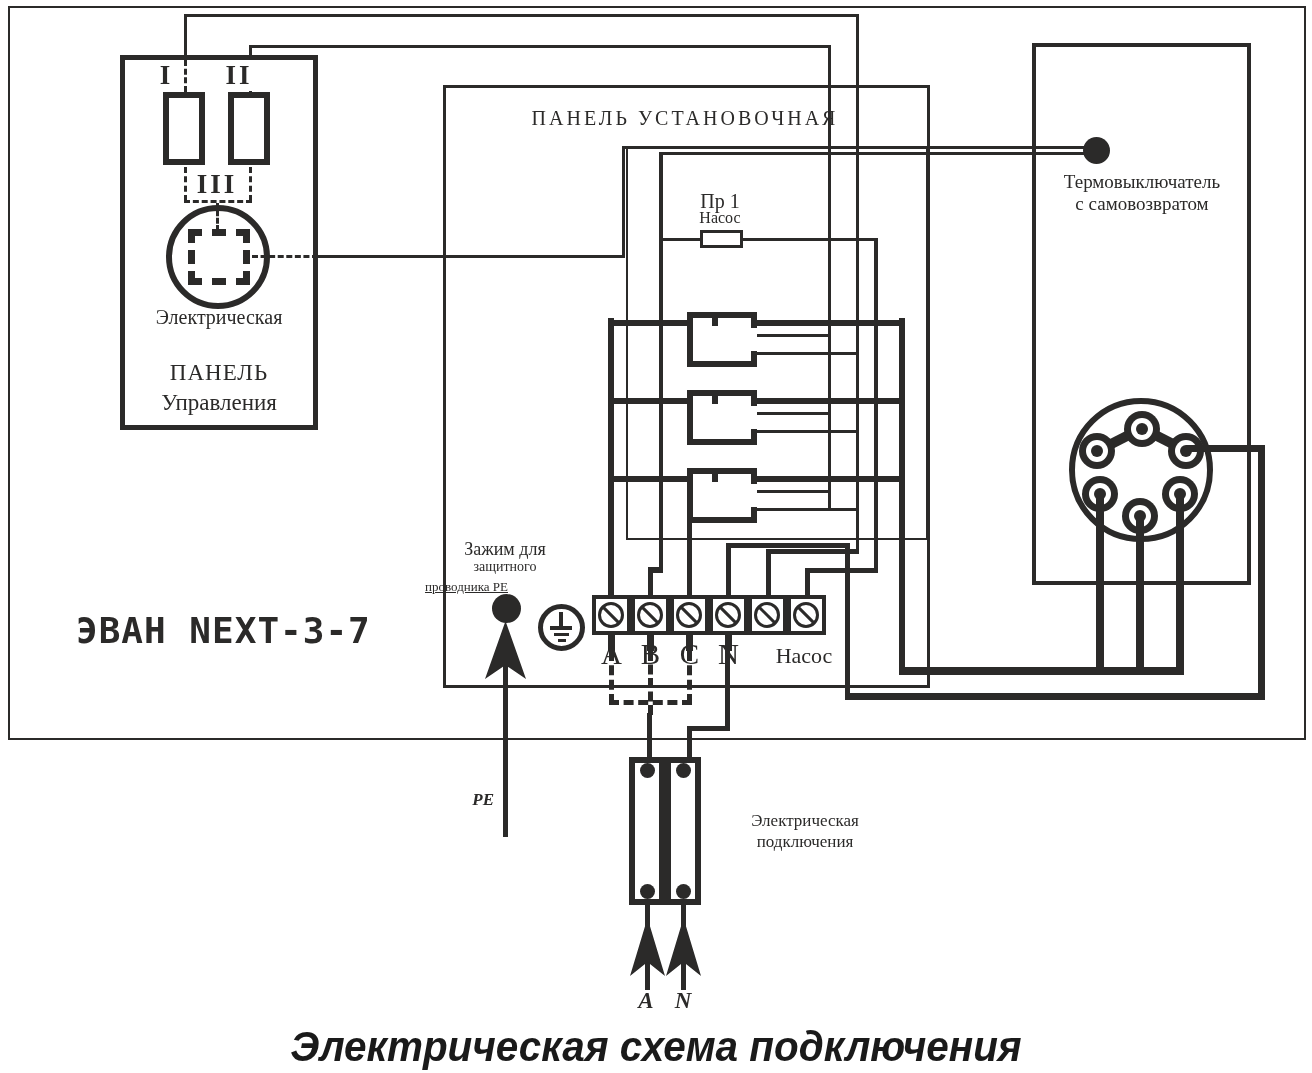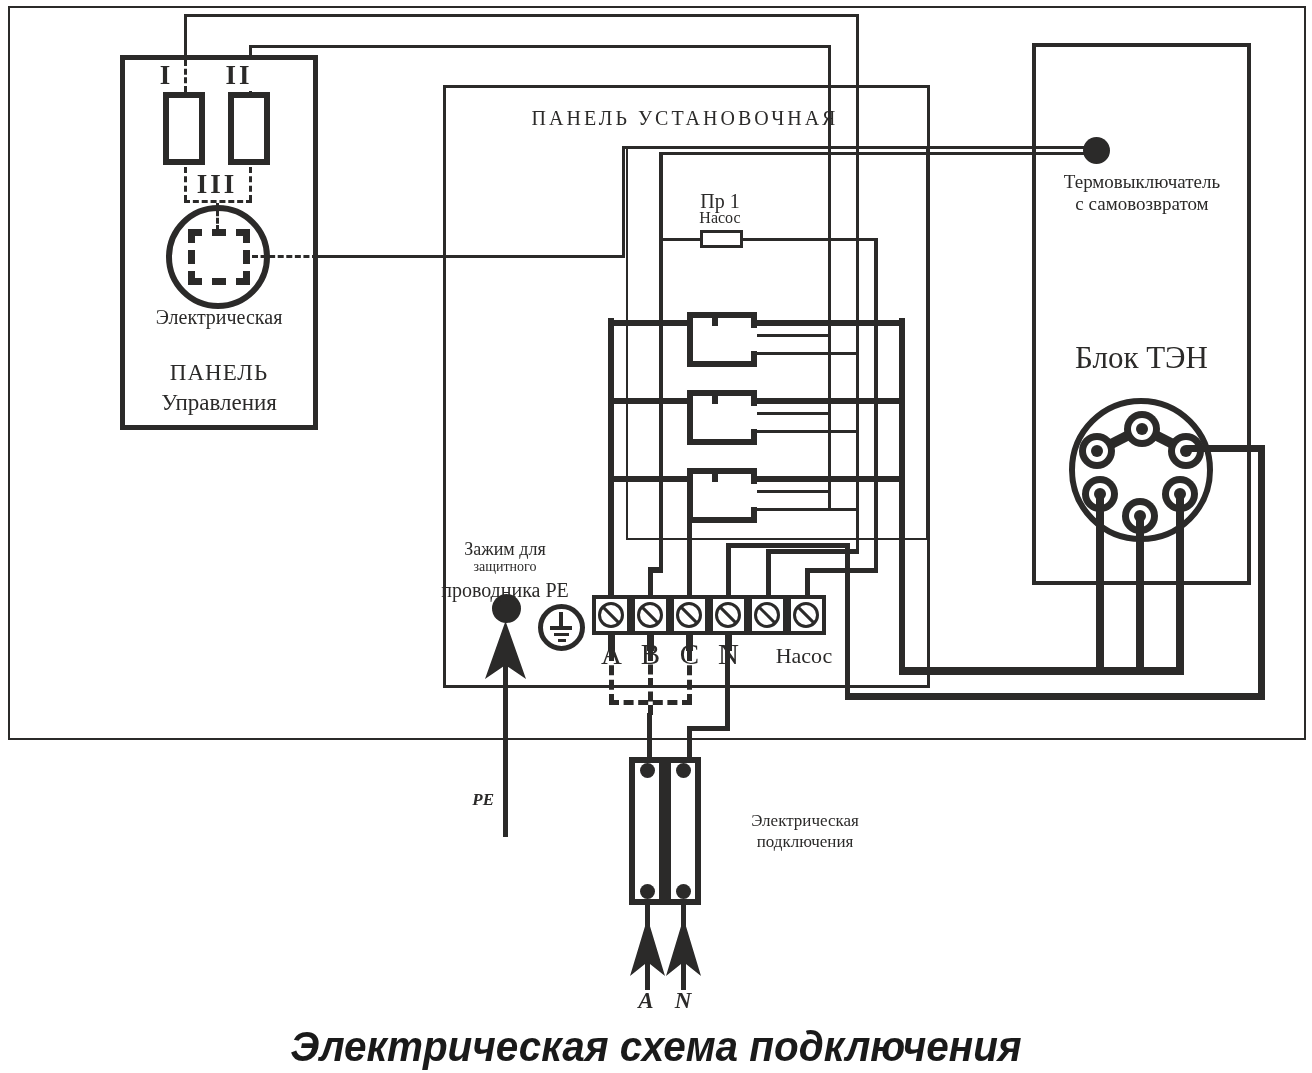--- a/index.html
+++ b/index.html
@@ -223,33 +223,33 @@
   <div class="lbl ctr" style="left:122px;top:306px;width:194px;font-size:20px;">Электрическая</div>
   <div class="lbl ctr" style="left:122px;top:360px;width:194px;font-size:23px;letter-spacing:1px;">ПАНЕЛЬ</div>
   <div class="lbl ctr" style="left:122px;top:390px;width:194px;font-size:23px;">Управления</div>
 
   <div class="lbl ctr" style="left:460px;top:107px;width:450px;font-size:20px;letter-spacing:3px;">ПАНЕЛЬ  УСТАНОВОЧНАЯ</div>
   <div class="lbl ctr" style="left:690px;top:190px;width:60px;font-size:20px;">Пр 1</div>
   <div class="lbl ctr" style="left:685px;top:209px;width:70px;font-size:16px;">Насос</div>
 
   <div class="lbl ctr" style="left: 1037px; top: 171px; width: 210px; font-size: 19px;" class2="serif19">Термовыключатель</div>
   <div class="lbl ctr" style="left: 1037px; top: 193px; width: 210px; font-size: 19px;">с самовозвратом</div>
-  <div class="lbl ctr" style="left:1034px;top:340px;width:215px;font-size:31px;">Блок ТЭН</div>
 
   <div class="lbl" style="left:425px;top:539px;width:160px;font-size:18px;text-align:center;">Зажим для</div>
   <div class="lbl" style="left:425px;top:559px;width:160px;font-size:14px;text-align:center;">защитного</div>
-  <div class="lbl" style="left:425px;top:579px;width:160px;font-size:20px;text-align:center;">проводника PE</div>
+  <div class="lbl" style="left:425px;top:579px;width:160px;font-size:13px;text-align:left;text-decoration:underline;">проводника PE</div>
   <div class="lbl" style="left:452px;top:790px;width:42px;font-style:italic;font-weight:bold;font-size:17px;text-align:right;">PE</div>
 
   <div class="lbl ctr" style="left:598px;top:638px;width:27px;font-size:29px;">A</div>
   <div class="lbl ctr" style="left:637px;top:638px;width:27px;font-size:29px;">B</div>
   <div class="lbl ctr" style="left:676px;top:638px;width:27px;font-size:29px;">C</div>
   <div class="lbl ctr" style="left:715px;top:638px;width:27px;font-size:29px;">N</div>
   <div class="lbl ctr" style="left:748px;top:643px;width:112px;font-size:22px;">Насос</div>
 
+  <div class="lbl" style="left:76px;top:610px;font:bold 36px 'DejaVu Sans Mono','Liberation Mono',monospace;letter-spacing:1px;">ЭВАН NEXT-3-7</div>
 
   <div class="lbl ctr" style="left:715px;top:811px;width:180px;font-size:17px;">Электрическая</div>
   <div class="lbl ctr" style="left:715px;top:832px;width:180px;font-size:17px;">подключения</div>
   <div class="lbl ctr" style="left:631px;top:988px;width:30px;font:bold italic 23px 'Liberation Serif',serif;">A</div>
   <div class="lbl ctr" style="left:668px;top:988px;width:30px;font:bold italic 23px 'Liberation Serif',serif;">N</div>
 
   <div class="lbl ctr" style="left:156px;top:1022px;width:1000px;font:bold italic 43px 'Liberation Sans','DejaVu Sans',sans-serif;transform:scaleX(0.94);color:#1a1a1a;">Электрическая схема подключения</div>
 
 </div>
 

